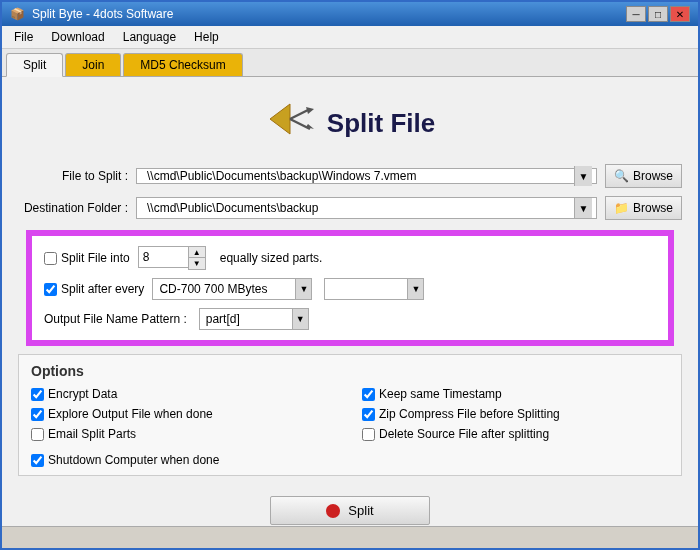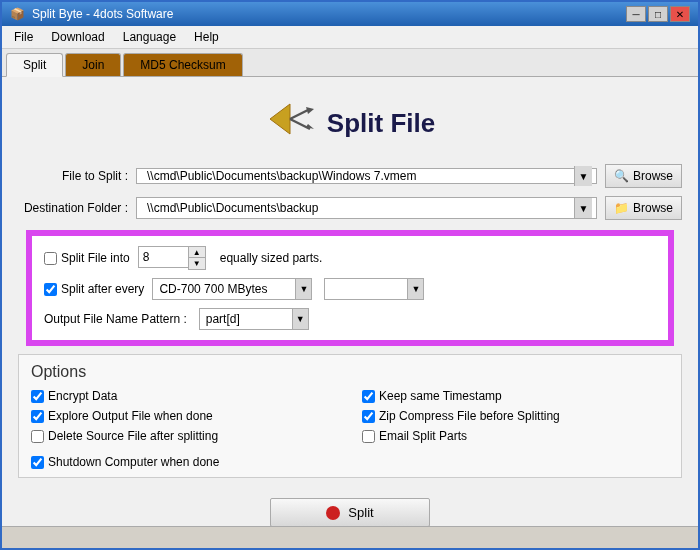--- a/index.html
+++ b/index.html
@@ -69,21 +69,21 @@
     .tabs-bar {
       background: #e8e8e8;
       display: flex;
       padding: 4px 4px 0;
       border-bottom: 1px solid #aaa;
     }
     .tab {
       padding: 4px 16px;
       border: 1px solid #aaa;
       border-bottom: none;
-      background: #a16207;
+      background: #eab308;
       cursor: pointer;
       font-size: 12px;
       margin-right: 2px;
       border-radius: 3px 3px 0 0;
     }
     .tab.active {
       background: #f5f5f5;
       border-bottom: 1px solid #f5f5f5;
       margin-bottom: -1px;
       z-index: 1;
@@ -238,22 +238,22 @@
       gap: 8px;
       margin-top: 4px;
     }
     .options-section {
       border: 1px solid #ccc;
       background: #f8f8f8;
       margin: 8px 0;
       padding: 8px 12px;
     }
     .options-title {
-      font-size: 16px;
-      font-weight: normal;
+      font-size: 14px;
+      font-weight: bold;
       margin-bottom: 8px;
       color: #333;
     }
     .options-grid {
       display: grid;
       grid-template-columns: 1fr 1fr;
       gap: 6px 24px;
     }
     .split-btn-container {
       display: flex;
@@ -424,25 +424,25 @@
         <label class="checkbox-label">
           <input type="checkbox" checked="" style="">
           <span>Explore Output File when done</span>
         </label>
         <label class="checkbox-label">
           <input type="checkbox" checked="" style="">
           <span>Zip Compress File before Splitting</span>
         </label>
         <label class="checkbox-label">
           <input type="checkbox" style="">
+          <span>Email Split Parts</span>
+        </label>
+        <label class="checkbox-label">
+          <input type="checkbox" style="">
           <span>Delete Source File after splitting</span>
-        </label>
-        <label class="checkbox-label">
-          <input type="checkbox" style="">
-          <span>Email Split Parts</span>
         </label>
         <div></div>
         <div></div>
         <label class="checkbox-label">
           <input type="checkbox" checked="" style="">
           <span>Shutdown Computer when done</span>
         </label>
       </div>
     </div>
 

